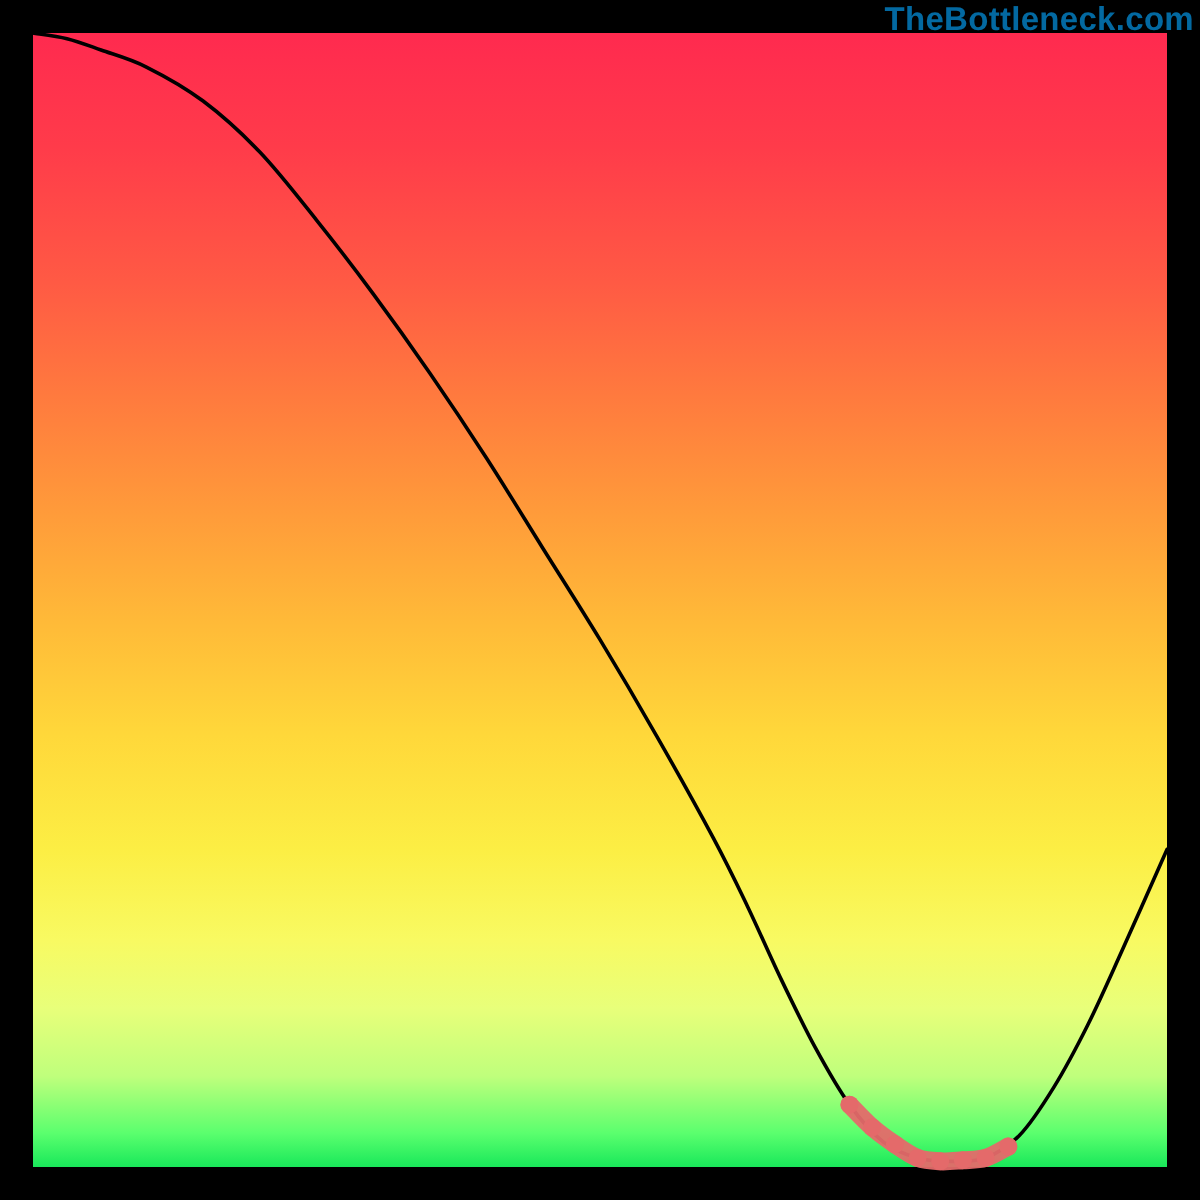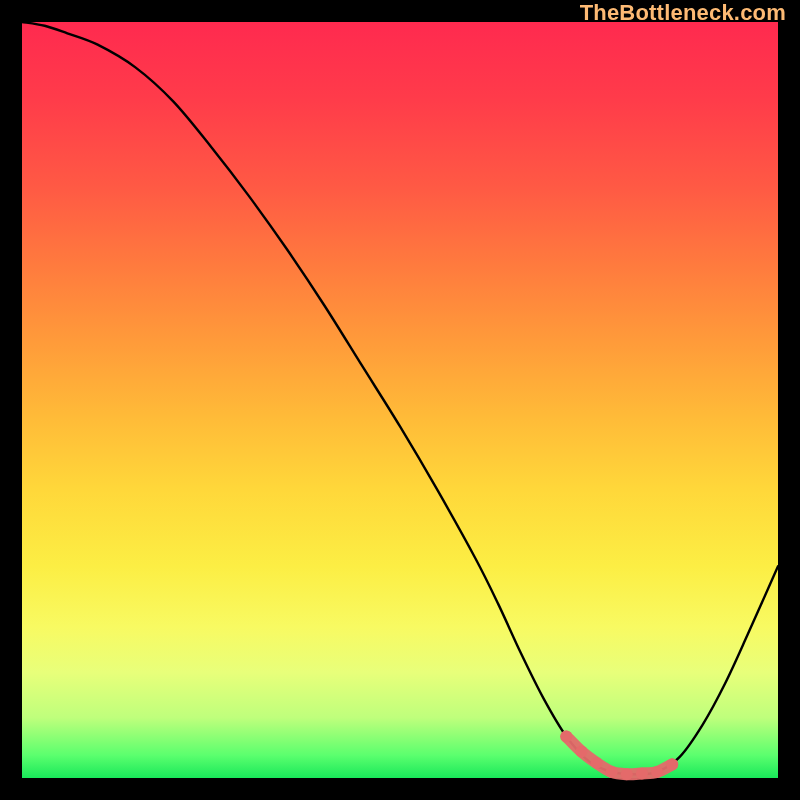--- a/index.html
+++ b/index.html
@@ -27,25 +27,25 @@
       #fcee44 72%,
       #f8fa62 80%,
       #e8ff7a 86%,
       #bfff7c 92%,
       #5bff6e 97%,
       #19e85a 100%);
   }
   .watermark {
     position: absolute;
     top: 0px;
-    right: 14px;
+    right: 4px;
     font-family: Arial, Helvetica, sans-serif;
     font-size: 22px;
     font-weight: 600;
-    color: #fdba74;
+    color: #0369a1;
     letter-spacing: 0.2px;
   }
   svg.curve {
     position: absolute;
     left: 0; top: 0;
     width: 756px; height: 756px;
     overflow: visible;
   }
 </style>
 </head>

